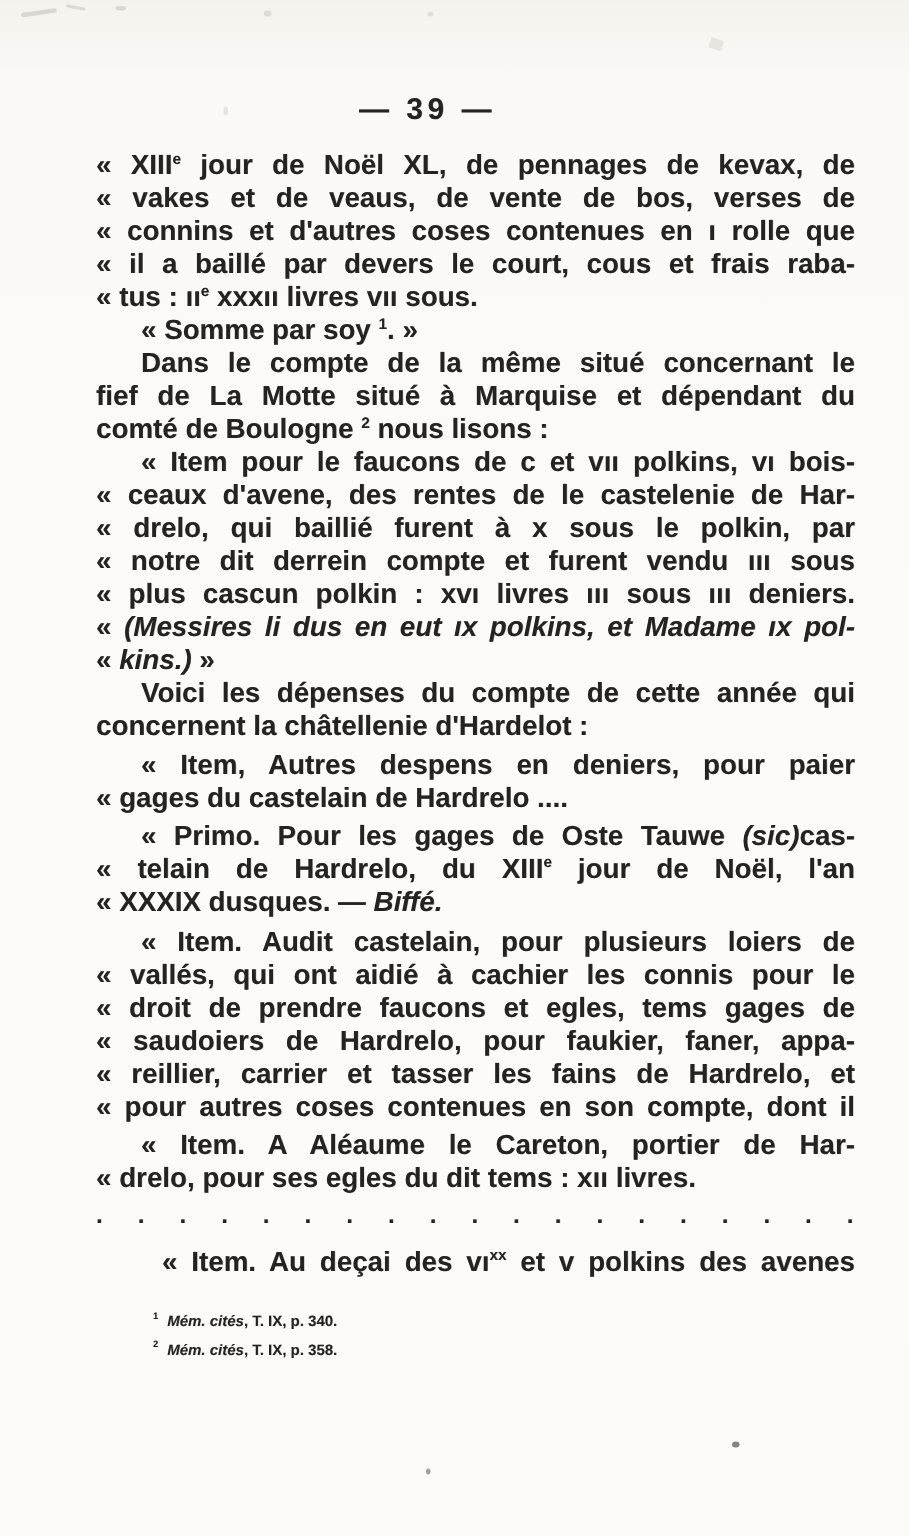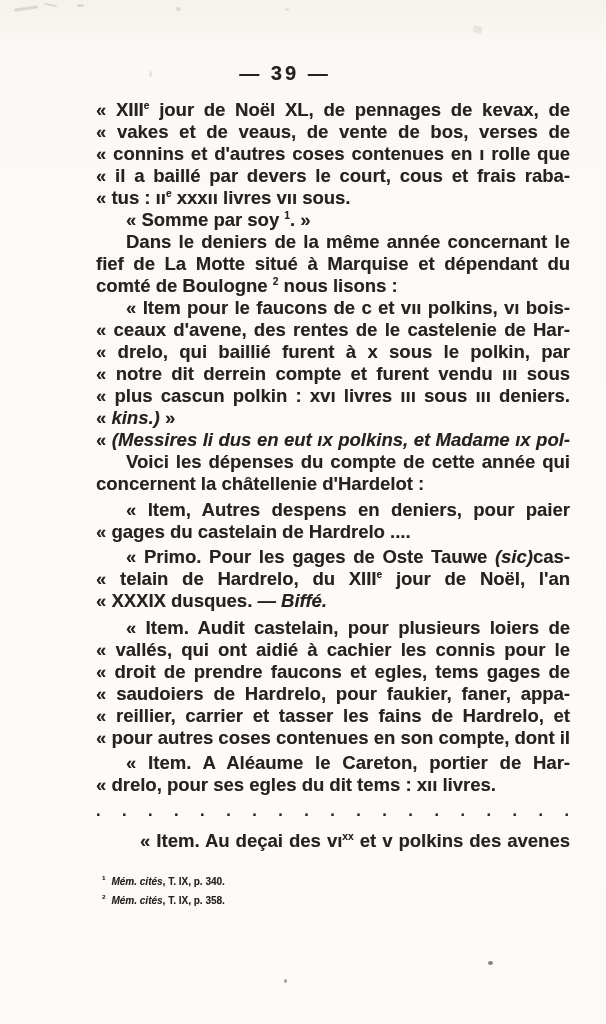--- a/index.html
+++ b/index.html
@@ -13,21 +13,21 @@
   .pagenum{
     position:absolute;top:62px;left:0;width:570px;text-align:center;
     font-size:20px;font-weight:bold;letter-spacing:3px;
     text-shadow:0.3px 0.3px 0 rgba(30,28,24,0.4);
   }
   .text{
     position:absolute;left:64px;top:99px;width:506px;
     font-size:18.5px;font-weight:bold;line-height:22px;
     text-shadow:0.3px 0.3px 0 rgba(30,28,24,0.35);
   }
-  .ln{min-height:22px;white-space:normal;margin-left:32px;}
+  .ln{min-height:22px;white-space:normal;}
   .ln.j{text-align:justify;text-align-last:justify;}
   .ln.i1{padding-left:30px;}
   .ln.i2{padding-left:44px;}
   .ln sup{font-size:0.55em;line-height:0;vertical-align:7px;letter-spacing:0;}
   .ln em, .fn em{font-style:italic;font-weight:inherit;}
   .ln.dots{
     line-height:16px;height:16px;overflow:hidden;letter-spacing:1px;
     text-align:justify;text-align-last:justify;font-size:16px;
   }
   .fns{
@@ -64,30 +64,30 @@
 
   <div class="pagenum">— 39 —</div>
 
   <div class="text">
       <div class="ln j"><span>« XIII</span><sup>e</sup><span> jour de Noël XL, de pennages de kevax, de</span></div>
       <div class="ln j"><span>« vakes et de veaus, de vente de bos, verses de</span></div>
       <div class="ln j"><span>« connins et d'autres coses contenues en ı rolle que</span></div>
       <div class="ln j"><span>« il a baillé par devers le court, cous et frais raba-</span></div>
       <div class="ln"><span>« tus : ıı</span><sup>e</sup><span> xxxıı livres vıı sous.</span></div>
       <div class="ln i1"><span>« Somme par soy </span><sup>1</sup><span>. »</span></div>
-      <div class="ln j i1"><span>Dans le deniers de la même année concernant le</span></div>
+      <div class="ln j i1"><span>Dans le compte de la même situé concernant le</span></div>
       <div class="ln j"><span>fief de La Motte situé à Marquise et dépendant du</span></div>
       <div class="ln"><span>comté de Boulogne </span><sup>2</sup><span> nous lisons :</span></div>
       <div class="ln j i1"><span>« Item pour le faucons de c et vıı polkins, vı bois-</span></div>
       <div class="ln j"><span>« ceaux d'avene, des rentes de le castelenie de Har-</span></div>
       <div class="ln j"><span>« drelo, qui baillié furent à x sous le polkin, par</span></div>
       <div class="ln j"><span>« notre dit derrein compte et furent vendu ııı sous</span></div>
       <div class="ln j"><span>« plus cascun polkin : xvı livres ııı sous ııı deniers.</span></div>
+      <div class="ln j"><span>« </span><em>(Messires li dus en eut ıx polkins, et Madame ıx pol-</em></div>
       <div class="ln"><span>« </span><em>kins.)</em><span> »</span></div>
-      <div class="ln j"><span>« </span><em>(Messires li dus en eut ıx polkins, et Madame ıx pol-</em></div>
       <div class="ln j i1"><span>Voici les dépenses du compte de cette année qui</span></div>
       <div class="ln"><span>concernent la châtellenie d'Hardelot :</span></div>
       <div class="ln j i1" style="margin-top: 4px;"><span>« Item, Autres despens en deniers, pour paier</span></div>
       <div class="ln"><span>« gages du castelain de Hardrelo ....</span></div>
       <div class="ln j i1" style="margin-top: 3px;"><span>« Primo. Pour les gages de Oste Tauwe </span><em>(sic)</em><span>cas-</span></div>
       <div class="ln j"><span>« telain de Hardrelo, du XIII</span><sup>e</sup><span> jour de Noël, l'an</span></div>
       <div class="ln"><span>« XXXIX dusques. — </span><em>Biffé.</em></div>
       <div class="ln j i1" style="margin-top: 5px;"><span>« Item. Audit castelain, pour plusieurs loiers de</span></div>
       <div class="ln j"><span>« vallés, qui ont aidié à cachier les connis pour le</span></div>
       <div class="ln j"><span>« droit de prendre faucons et egles, tems gages de</span></div>

